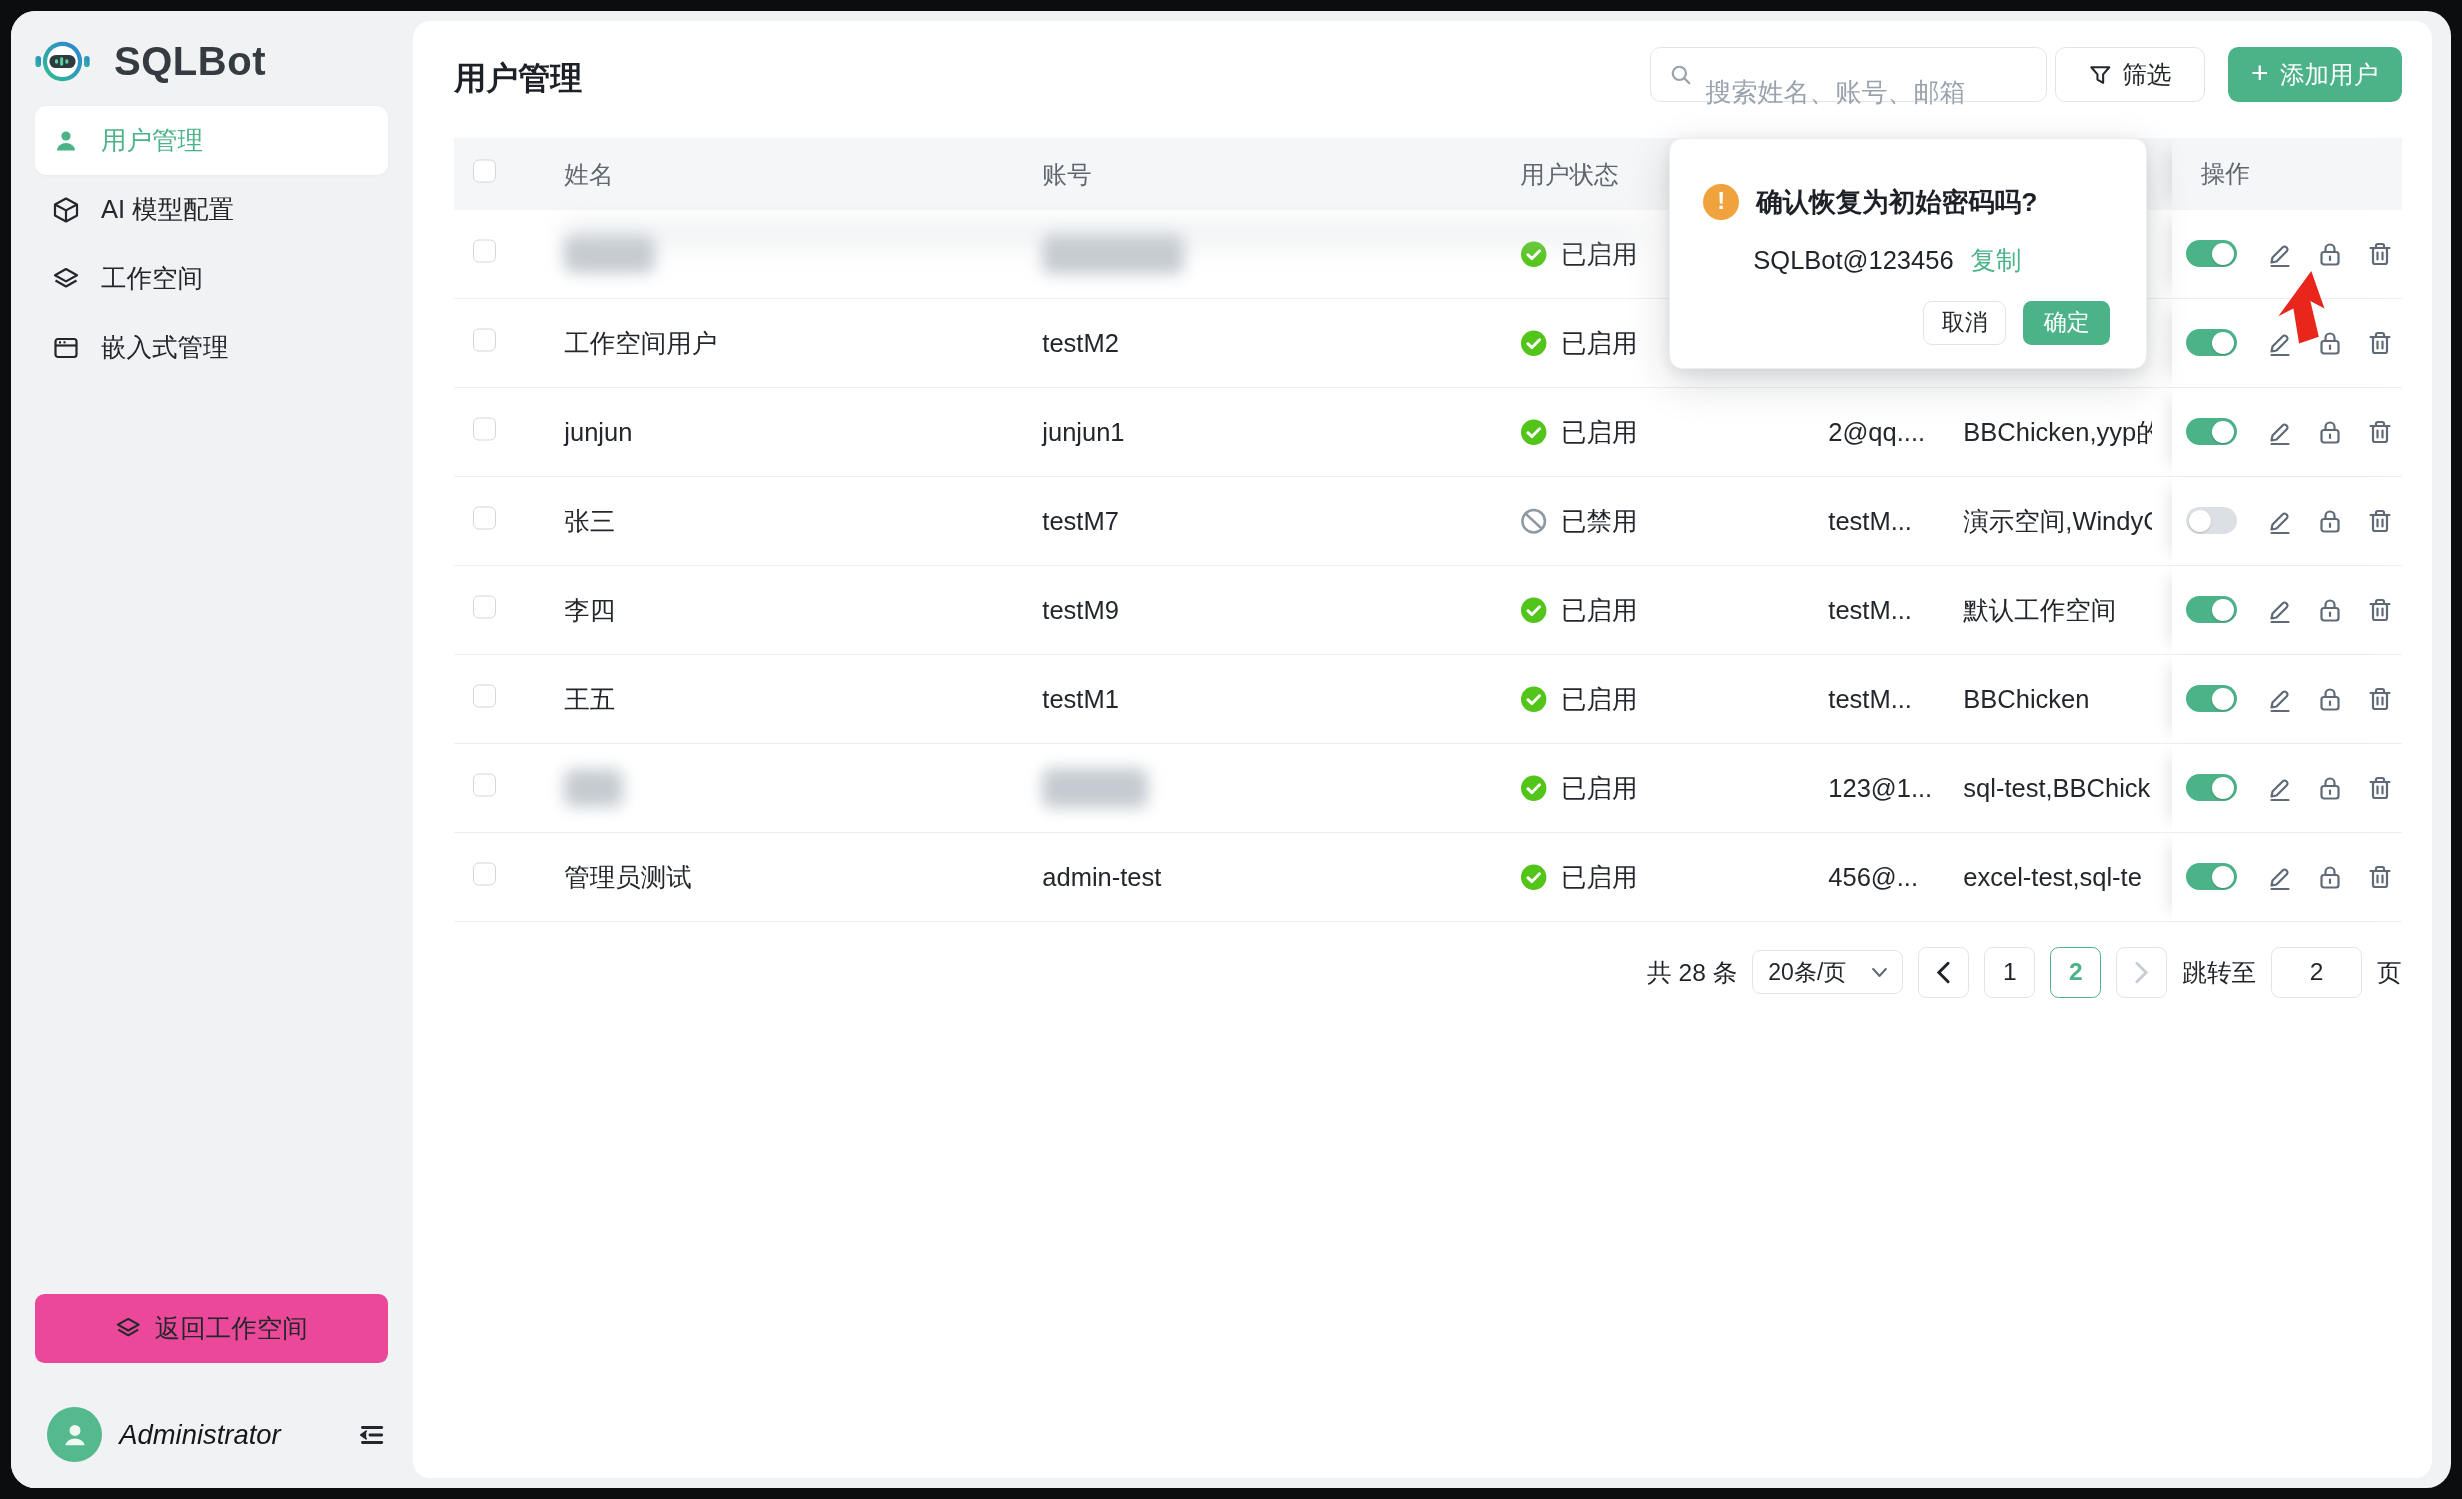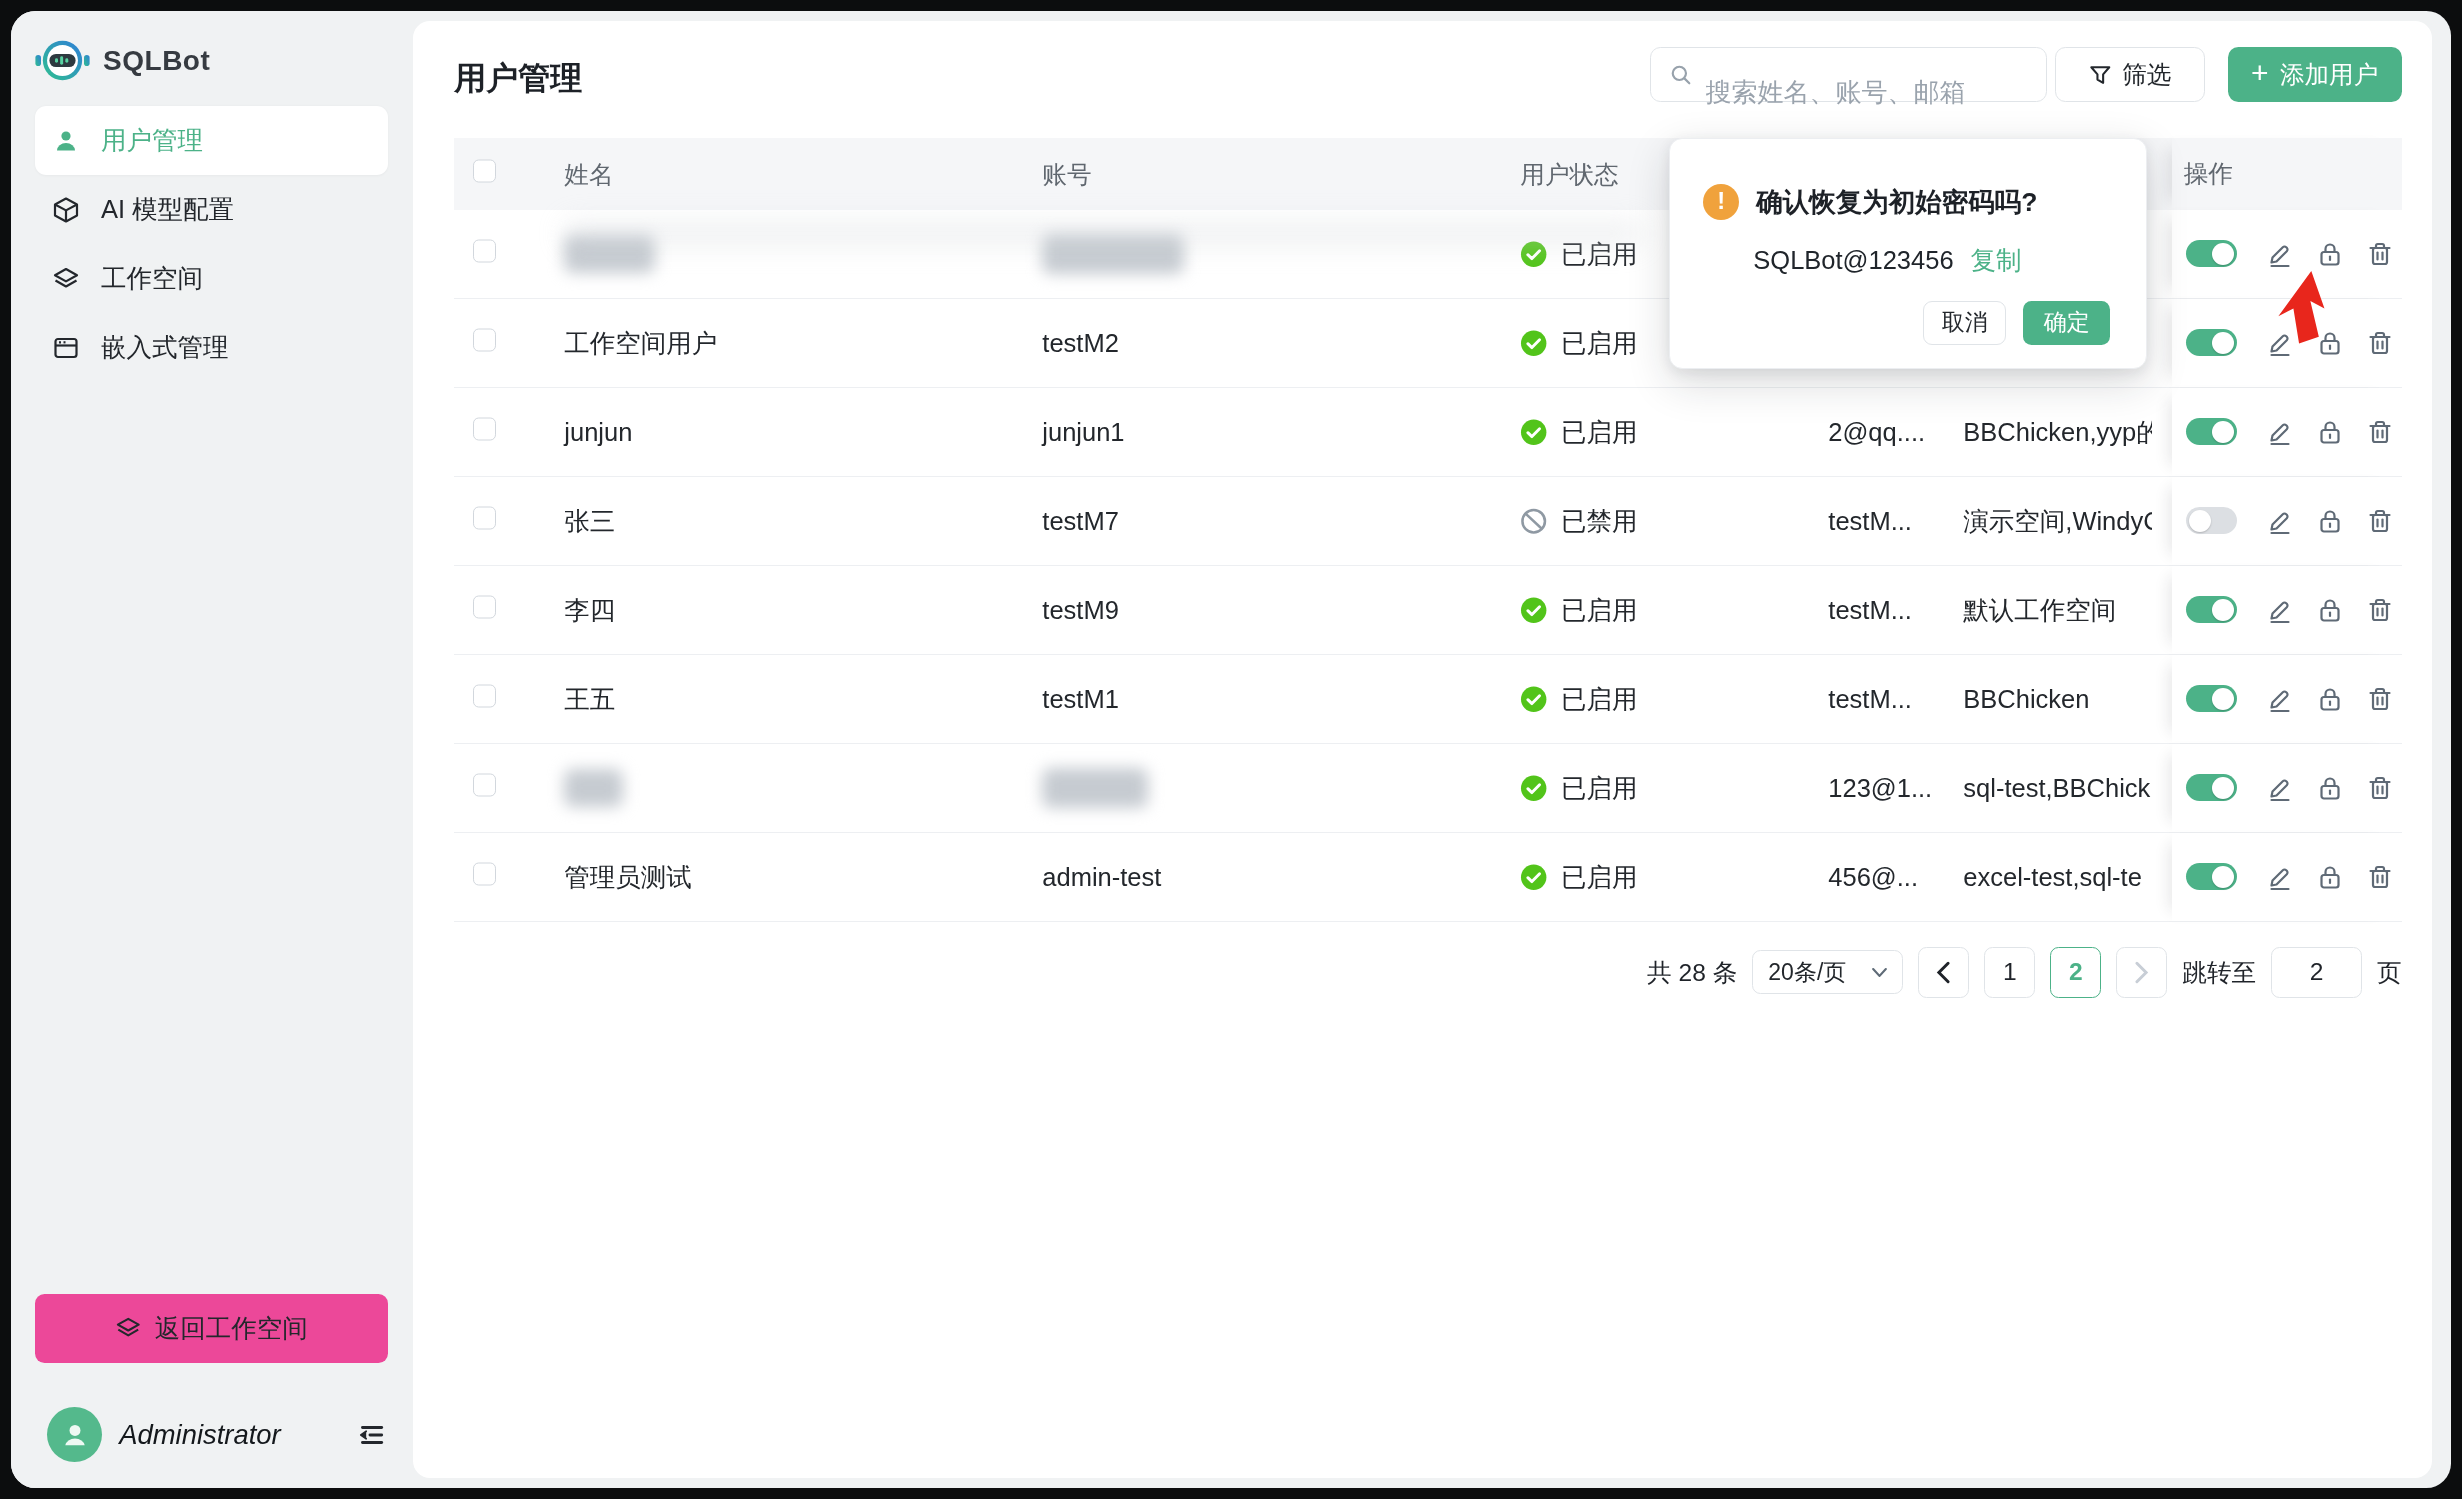--- a/index.html
+++ b/index.html
@@ -7,21 +7,21 @@
     --ink:#21262c; --muted:#646b74; --border:#edeff2; --input-border:#e0e4e8;
     --side-bg:#f0f2f3;
   }
   *{box-sizing:border-box;margin:0;padding:0;font-family:"Liberation Sans","DejaVu Sans",sans-serif;}
   html,body{width:2462px;height:1500px;overflow:hidden;background:#0c0d0e;}
   .app{position:absolute;left:11.3px;top:11.3px;right:11.3px;bottom:11.3px;background:var(--side-bg);border-radius:24.6px;overflow:hidden;}
 
   
   .sidebar{position:absolute;left:0;top:0;bottom:0;width:402px;background:var(--side-bg);}
   .logo{position:absolute;left:23.6px;top:28px;display:flex;align-items:center;gap:13.2px;}
-  .logo-text{font-size:28px;font-weight:700;color:#363b41;letter-spacing:0.5px;}
+  .logo-text{font-size:40px;font-weight:700;color:#363b41;letter-spacing:0.5px;margin-left:11px;}
   .menu{position:absolute;left:23.6px;top:95px;width:353px;}
   .menu-item{height:69px;display:flex;align-items:center;padding-left:17px;gap:21px;border-radius:11.3px;
     font-size:25.5px;color:#23272c;cursor:pointer;}
   .menu-item.active{background:#ffffff;color:var(--accent);box-shadow:0 0.9px 2.8px rgba(0,0,0,.04);}
   .menu-item .mi{width:28px;height:28px;flex:0 0 28px;display:flex;align-items:center;justify-content:center;}
   .side-bottom-btn{position:absolute;left:23.6px;bottom:125px;width:353px;height:69px;border-radius:9.5px;
     background:#ec4899;display:flex;align-items:center;justify-content:center;gap:13.2px;font-size:25.5px;color:#23272c;cursor:pointer;}
   .profile{position:absolute;left:36px;bottom:24.6px;right:26.5px;height:57px;display:flex;align-items:center;font-style:italic;}
   .avatar{width:55px;height:55px;border-radius:50%;background:#54b98c;display:flex;align-items:center;justify-content:center;}
   .profile-name{margin-left:17px;font-size:27.4px;color:#14181c;flex:1;}
@@ -46,21 +46,21 @@
   .thead{position:relative;height:72px;background:#f5f6f8;display:flex;align-items:center;font-size:24.6px;color:#60676f;}
   .trow{position:relative;height:89px;background:#fff;border-bottom:1.9px solid var(--border);font-size:25.5px;color:#23272c;}
   .cell{position:absolute;top:50%;transform:translateY(-50%);white-space:nowrap;}
   .c-cb{left:19px;} .c-name{left:110px;} .c-acct{left:588px;} .c-status{left:1066px;display:flex;align-items:center;gap:13.2px;}
   .c-email{left:1374px;width:142px;overflow:hidden;} .c-ws{left:1509px;width:189px;overflow:hidden;}
   .cb{display:inline-block;width:23px;height:23px;border:1.9px solid #d2d7dd;border-radius:5.7px;background:#fff;cursor:pointer;}
   .st-tx{color:#23272c;}
   .actions{position:absolute;right:0;top:0;bottom:0;width:230px;background:#fff;display:flex;align-items:center;
     box-shadow:-13.2px 0 15px -11.3px rgba(31,35,41,.12);}
   .thead .actions{background:#f5f6f8;}
-  .actions .op-label{margin-left:12px;}
+  .actions .op-label{margin-left:29px;}
   .toggle{position:relative;margin-left:14px;width:51px;height:27.4px;border-radius:14px;background:#dcdfe3;cursor:pointer;flex:0 0 51px;}
   .toggle .knob{position:absolute;top:2.8px;left:2.8px;width:22px;height:22px;border-radius:50%;background:#fff;box-shadow:0 0.9px 1.9px rgba(0,0,0,.2);}
   .toggle.on{background:var(--accent);} .toggle.on .knob{left:auto;right:2.8px;}
   .vdiv{width:1.9px;height:34px;background:#e7eaee;margin:0 13.2px 0 16px;}
   .act{width:28px;height:28px;margin-right:22px;display:flex;align-items:center;justify-content:center;cursor:pointer;}
   .blur-pill{display:inline-block;background:#c6cbd1;border-radius:8.5px;filter:blur(7.6px);vertical-align:middle;}
   .smear{position:absolute;left:110px;top:11.3px;width:1078px;height:24.6px;background:#d3d7db;filter:blur(13.2px);opacity:.35;border-radius:11.3px;}
 
   
   .pagination{position:absolute;right:30px;top:925px;height:53px;display:flex;align-items:center;gap:15px;font-size:24.6px;color:#1f2329;}

